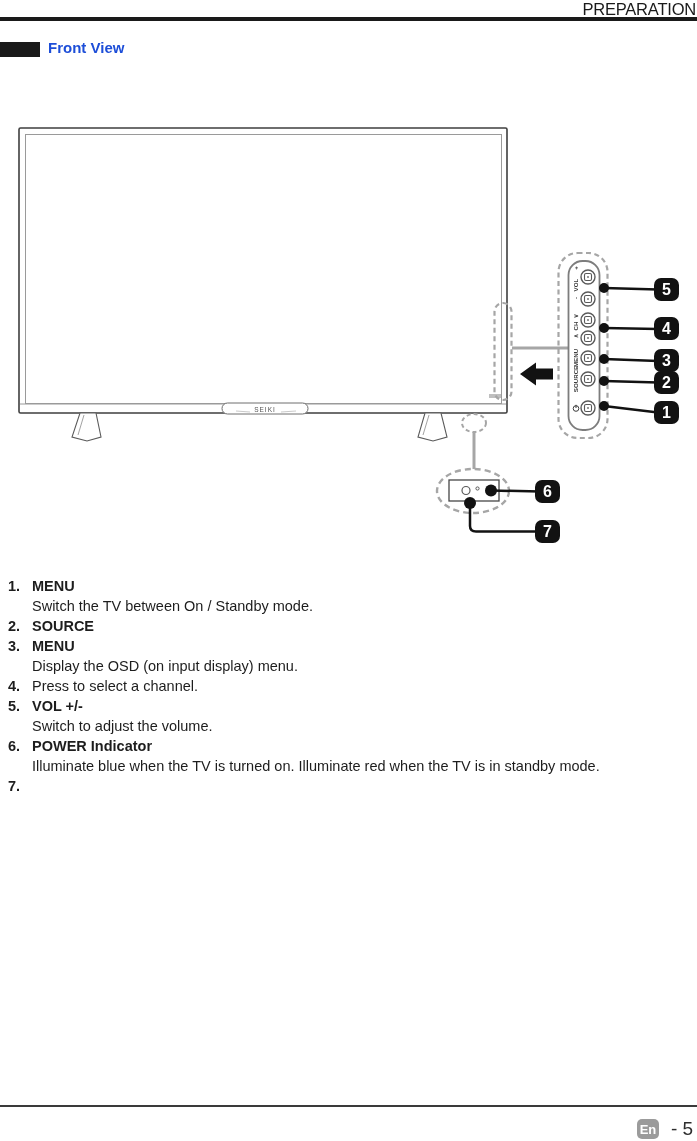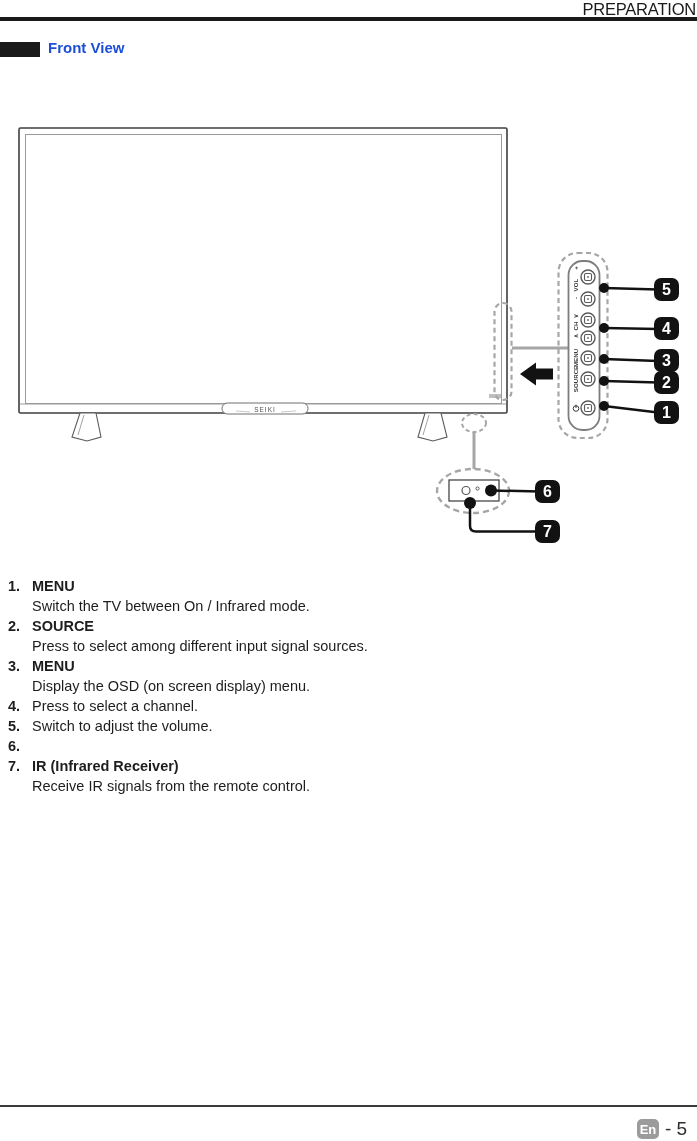--- a/index.html
+++ b/index.html
@@ -26,21 +26,21 @@
 
   
   .callouts{position:absolute; top:576px; left:8px; width:685px;}
   .callout-item{display:flex; font-size:14.5px; line-height:20px;}
   .callout-item .num{width:24px; font-weight:bold; flex:0 0 24px;}
   .callout-item .title{font-weight:bold;}
   .callout-item .desc{font-weight:normal;}
 
   
   .ftr-rule{position:absolute; top:1105px; left:0; width:697px; height:1.6px; background:#3a3a3a;}
-  .footer{position:absolute; top:1118px; left:637px; display:flex; align-items:center; gap:6px;}
+  .footer{position:absolute; top:1118px; left:637px; display:flex; align-items:center; gap:12px;}
   .en-badge{display:inline-flex; width:22px; height:20px; background:#9b9b9b; border-radius:5px;
             color:#fff; font-size:13px; font-weight:bold; align-items:center; justify-content:center;}
   .page-num{font-size:19px; color:#2e2e2e;}
 </style>
 </head>
 <body>
 
 <div class="page">
 
   <div class="hdr-title">PREPARATION</div>
@@ -165,58 +165,58 @@
     <div class="num-badge b1">1</div>
     <div class="num-badge b6">6</div>
     <div class="num-badge b7">7</div>
   </div>
 
   <div class="callouts">
     <div class="callout-item">
       <div class="num">1.</div>
       <div>
           <div class="title">MENU</div>
-           <div class="desc">Switch the TV between On / Infrared mode.</div>
+           <div class="desc">Switch the TV between On / Standby mode.</div>
         </div>
     </div>
     <div class="callout-item">
       <div class="num">2.</div>
       <div>
           <div class="title">SOURCE</div>
-           <div class="desc">Press to select among different input signal sources.</div>
         </div>
     </div>
     <div class="callout-item">
       <div class="num">3.</div>
       <div>
           <div class="title">MENU</div>
-           <div class="desc">Display the OSD (on screen display) menu.</div>
+           <div class="desc">Display the OSD (on input display) menu.</div>
         </div>
     </div>
     <div class="callout-item">
       <div class="num">4.</div>
       <div>
            <div class="desc">Press to select a channel.</div>
         </div>
     </div>
     <div class="callout-item">
       <div class="num">5.</div>
       <div>
+          <div class="title">VOL +/-</div>
            <div class="desc">Switch to adjust the volume.</div>
         </div>
     </div>
     <div class="callout-item">
       <div class="num">6.</div>
+      <div>
+          <div class="title">POWER Indicator</div>
+           <div class="desc">Illuminate blue when the TV is turned on. Illuminate red when the TV is in standby mode.</div>
+        </div>
     </div>
     <div class="callout-item">
       <div class="num">7.</div>
-      <div>
-          <div class="title">IR (Infrared Receiver)</div>
-           <div class="desc">Receive IR signals from the remote control.</div>
-        </div>
     </div>
   </div>
 
   <div class="ftr-rule"></div>
   <div class="footer">
     <span class="en-badge">En</span>
     <span class="page-num">- 5</span>
   </div>
 
 </div>

